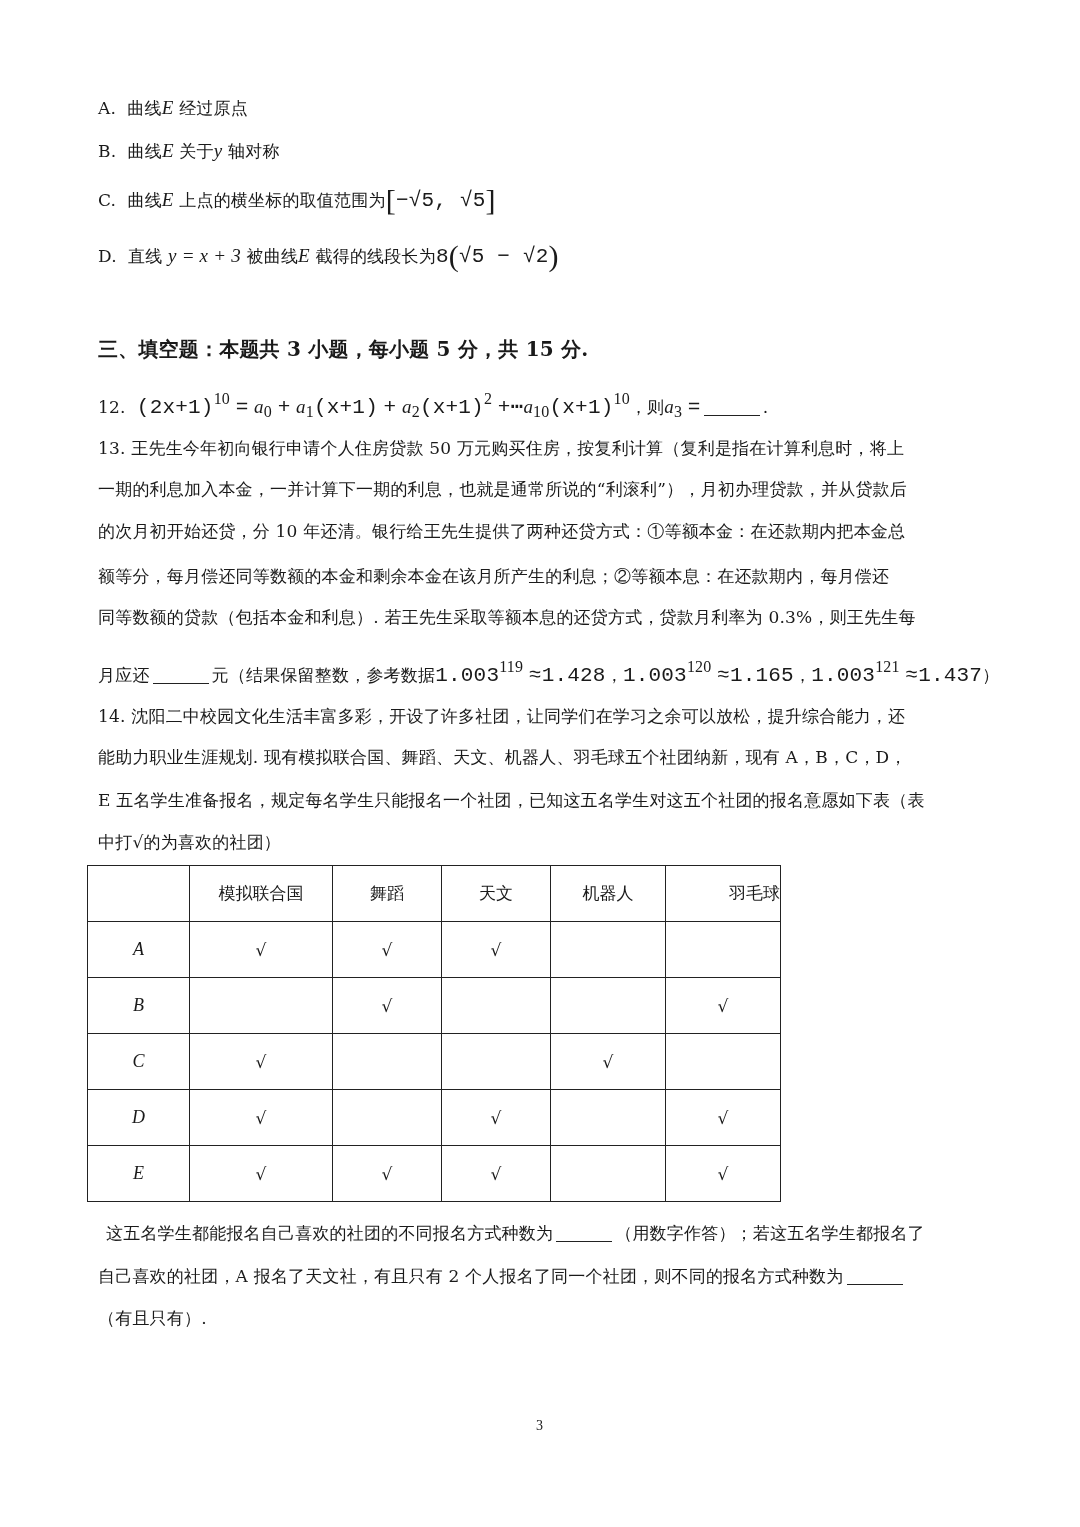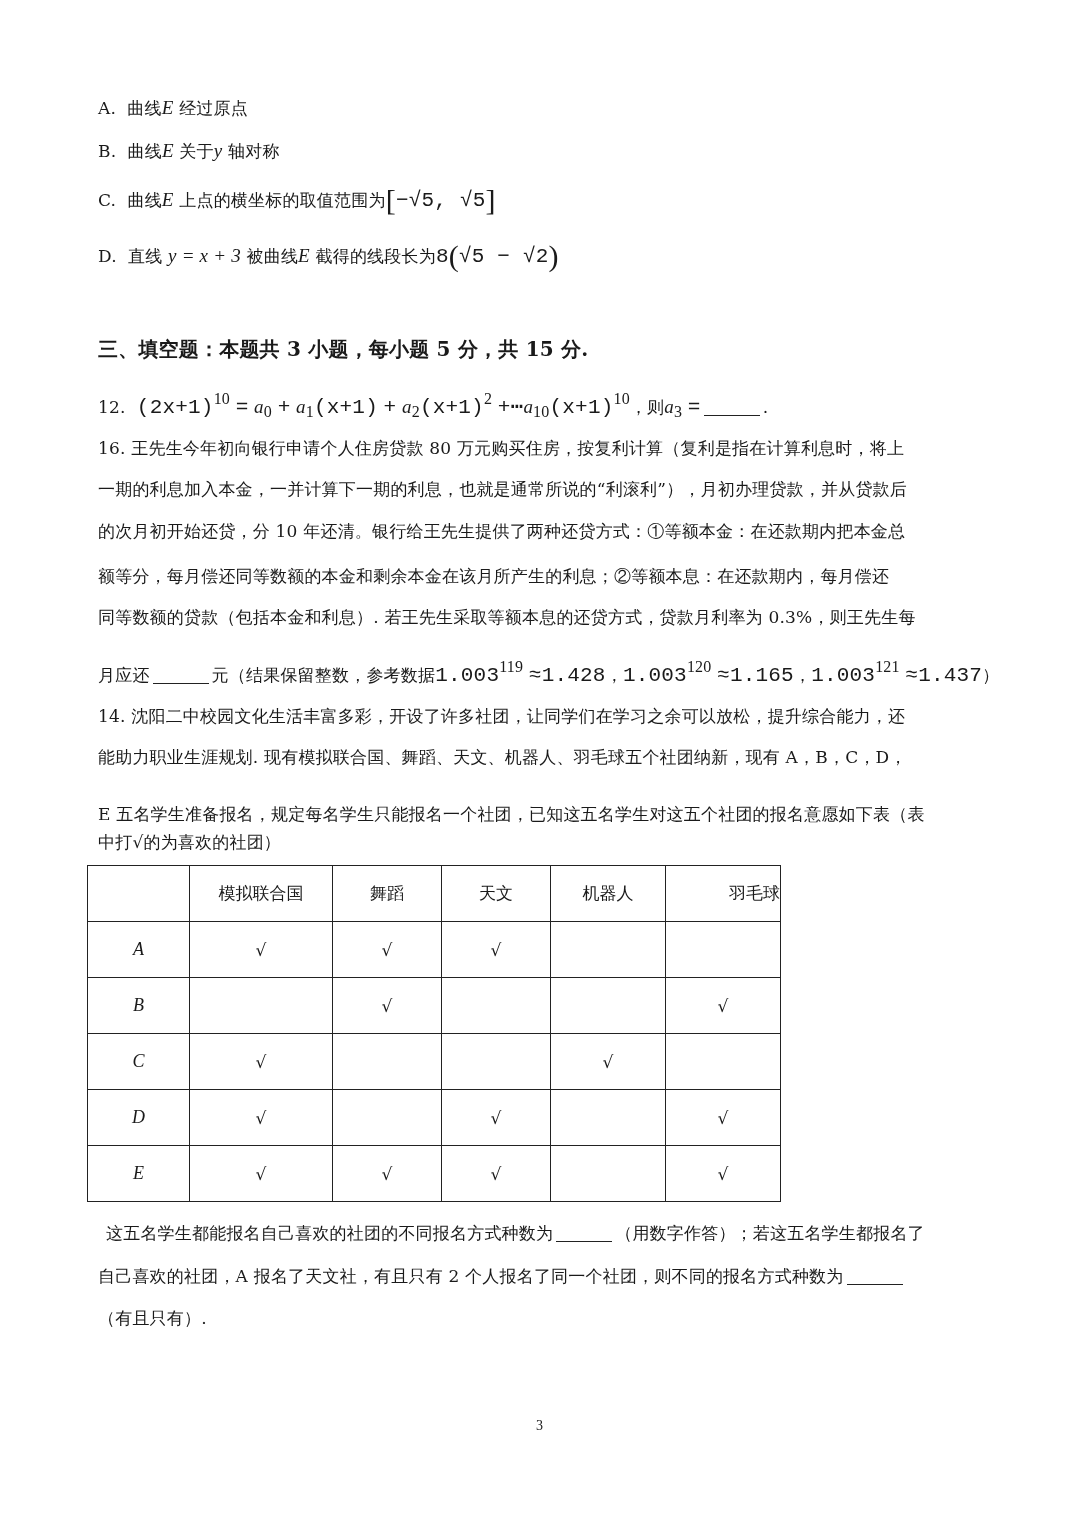--- a/index.html
+++ b/index.html
@@ -66,35 +66,35 @@
     <span class="m">=</span>
     <span class="it">a</span><sub>0</sub>
     <span class="m">+</span>
     <span class="it">a</span><sub>1</sub><span class="m">(x+1)</span>
     <span class="m">+</span>
     <span class="it">a</span><sub>2</sub><span class="m">(x+1)</span><sup>2</sup>
     <span class="m">+⋯</span><span class="it">a</span><sub>10</sub><span class="m">(x+1)</span><sup>10</sup><span>，则</span><span class="it">a</span><sub>3</sub>
     <span class="m">=</span><span class="blank"></span><span>.</span>
   </div>
 
-  <div class="line" style="top:432px;">16. 王先生今年初向银行申请个人住房贷款 80 万元购买住房，按复利计算（复利是指在计算利息时，将上</div>
+  <div class="line" style="top:432px;">13. 王先生今年初向银行申请个人住房贷款 50 万元购买住房，按复利计算（复利是指在计算利息时，将上</div>
   <div class="line" style="top:473px;text-align:right;">一期的利息加入本金，一并计算下一期的利息，也就是通常所说的“利滚利”），月初办理贷款，并从贷款后</div>
   <div class="line" style="top:515px;">的次月初开始还贷，分 10 年还清。银行给王先生提供了两种还贷方式：①等额本金：在还款期内把本金总</div>
   <div class="line" style="top:560px;">额等分，每月偿还同等数额的本金和剩余本金在该月所产生的利息；②等额本息：在还款期内，每月偿还</div>
   <div class="line" style="top:601px;">同等数额的贷款（包括本金和利息）. 若王先生采取等额本息的还贷方式，贷款月利率为 0.3%，则王先生每</div>
   <div class="line" style="top:651px;">
     <span>月应还</span><span class="blank"></span><span>元（结果保留整数，参考数据</span><span class="m">1.003</span><sup>119</sup>
     <span class="m">≈1.428</span><span>，</span><span class="m">1.003</span><sup>120</sup>
     <span class="m">≈1.165</span><span>，</span><span class="m">1.003</span><sup>121</sup>
     <span class="m">≈1.437</span><span>）</span>
   </div>
 
   <div class="line" style="top:700px;">14. 沈阳二中校园文化生活丰富多彩，开设了许多社团，让同学们在学习之余可以放松，提升综合能力，还</div>
   <div class="line" style="top:741px;">能助力职业生涯规划. 现有模拟联合国、舞蹈、天文、机器人、羽毛球五个社团纳新，现有 A，B，C，D，</div>
-  <div class="line" style="top:784px;margin-top:14px;">E 五名学生准备报名，规定每名学生只能报名一个社团，已知这五名学生对这五个社团的报名意愿如下表（表</div>
+  <div class="line" style="top:784px;">E 五名学生准备报名，规定每名学生只能报名一个社团，已知这五名学生对这五个社团的报名意愿如下表（表</div>
   <div class="line" style="top:826px;">中打√的为喜欢的社团）</div>
 
   <table class="grid">
     <tbody>
         <tr>
       <td style="width:101px;"></td>
       <td style="width:142px;">模拟联合国</td>
       <td style="width:108px;">舞蹈</td>
       <td style="width:108px;">天文</td>
       <td style="width:114px;">机器人</td>

